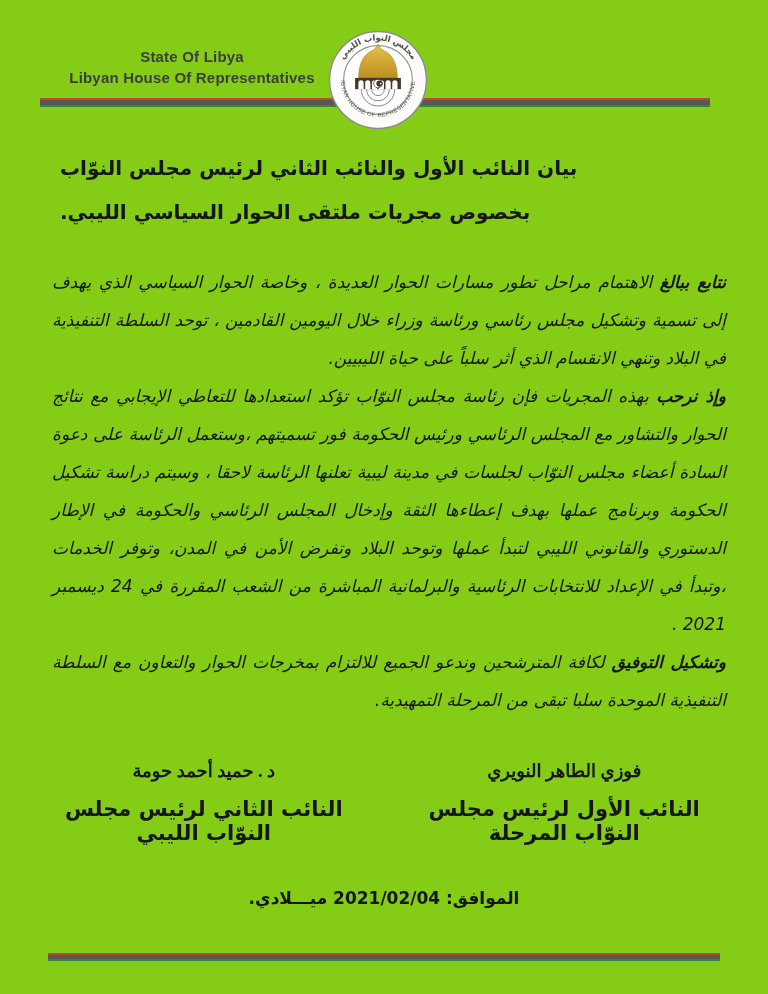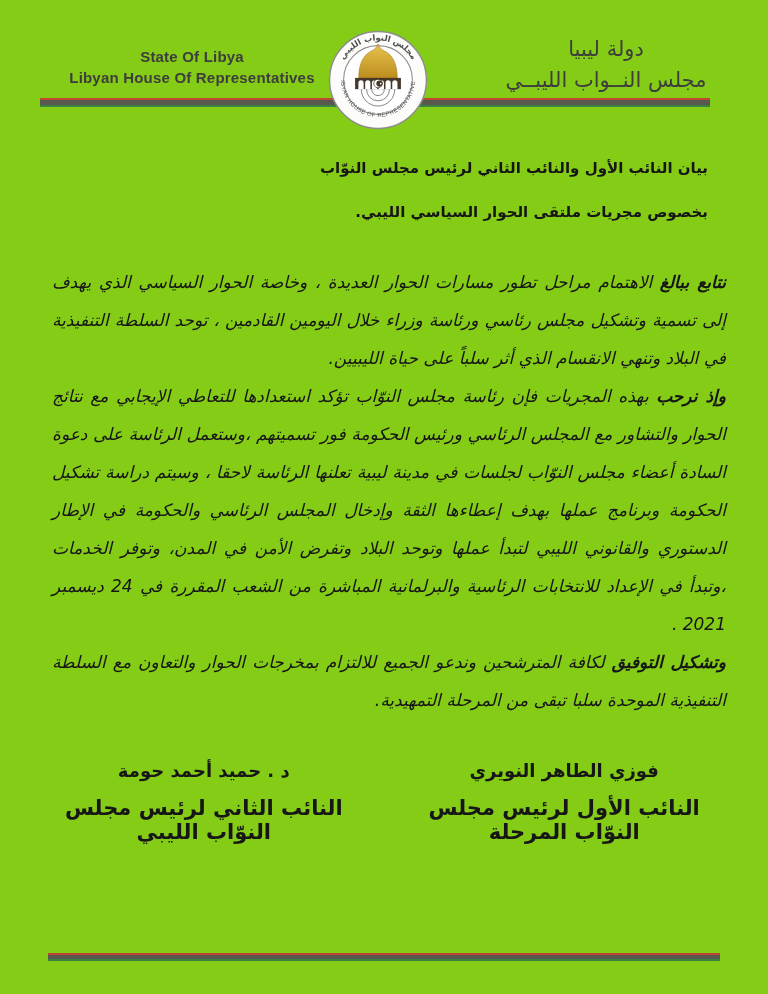--- a/index.html
+++ b/index.html
@@ -36,65 +36,61 @@
       #3a8146 74% 100%);
   }
   .stripe-top    { position:absolute; left:40px;  top:98px;  width:670px; height:9px; z-index:1; }
   .stripe-bottom { position:absolute; left:48px;  top:953px; width:672px; height:8px; }
 
   .seal { position:absolute; left:328px; top:30px; width:100px; height:100px; z-index:2; }
 
   
   .title {
     position:absolute; top:146px; left:60px; right:60px;
-    direction:rtl; text-align:right;
-    font-weight:700; font-size:15px; line-height:44px;
+    direction:rtl; text-align:left;
+    font-weight:700; font-size:20px; line-height:44px;
   }
   .bodytext {
     position:absolute; top:263px; left:52px; right:42px;
     direction:rtl; text-align:justify;
     font-size:17px; line-height:38px;
   }
   .bodytext p { margin:0;font-style:italic; }
   .lead { font-weight:700; }
 
   .closing {
     position:absolute; top:686px; left:0; right:0;
     direction:rtl; text-align:center;
     font-weight:700; font-size:18px;
   }
 
   .sigs {
     position:absolute; top:760px; left:44px; right:44px;
     display:flex; direction:rtl; justify-content:space-between;
   }
   .sig { width:47%; text-align:center; direction:rtl; }
-  .sig .name { font-weight:700; font-size:18px; margin-bottom:15px; }
+  .sig .name { font-weight:700; font-size:18px; margin-bottom:15px;font-family:Liberation Serif, serif; }
   .sig .role { font-weight:700; font-size:21px; }
 
   .dateline {
     position:absolute; top:888px; left:0; right:0;
     direction:rtl; text-align:center;
     font-weight:700; font-size:17px;
   }
 </style>
 </head>
 <body>
 
 <div class="page">
 
   <div class="hdr-left">
     <div>State Of Libya</div>
     <div>Libyan House Of Representatives</div>
   </div>
 
-  <div class="hdr-right">
-    <div class="l1">دولة ليبيا</div>
-    <div class="l2">مجلس النــواب الليبــي</div>
-  </div>
 
   <div class="stripe stripe-top"></div>
 
   <svg class="seal" viewBox="0 0 96 96" aria-hidden="true">
     <defs>
       <linearGradient id="gold" x1="0" y1="0" x2="0" y2="1">
         <stop offset="0" stop-color="#e7c14e"></stop>
         <stop offset="1" stop-color="#bd8e1f"></stop>
       </linearGradient>
       <path id="arcTop" d="M 10,48 A 38,38 0 1 1 86,48"></path>
@@ -152,16 +148,17 @@
     <div class="sig">
       <div class="name">فوزي الطاهر النويري</div>
       <div class="role">النائب الأول لرئيس مجلس النوّاب المرحلة</div>
     </div>
     <div class="sig">
       <div class="name">د . حميد أحمد حومة</div>
       <div class="role">النائب الثاني لرئيس مجلس النوّاب الليبي</div>
     </div>
   </div>
 
+  <div class="dateline">الموافق: 2021/02/04 ميـــلادي.</div>
 
   <div class="stripe stripe-bottom"></div>
 
 </div>
 
 </body></html>

